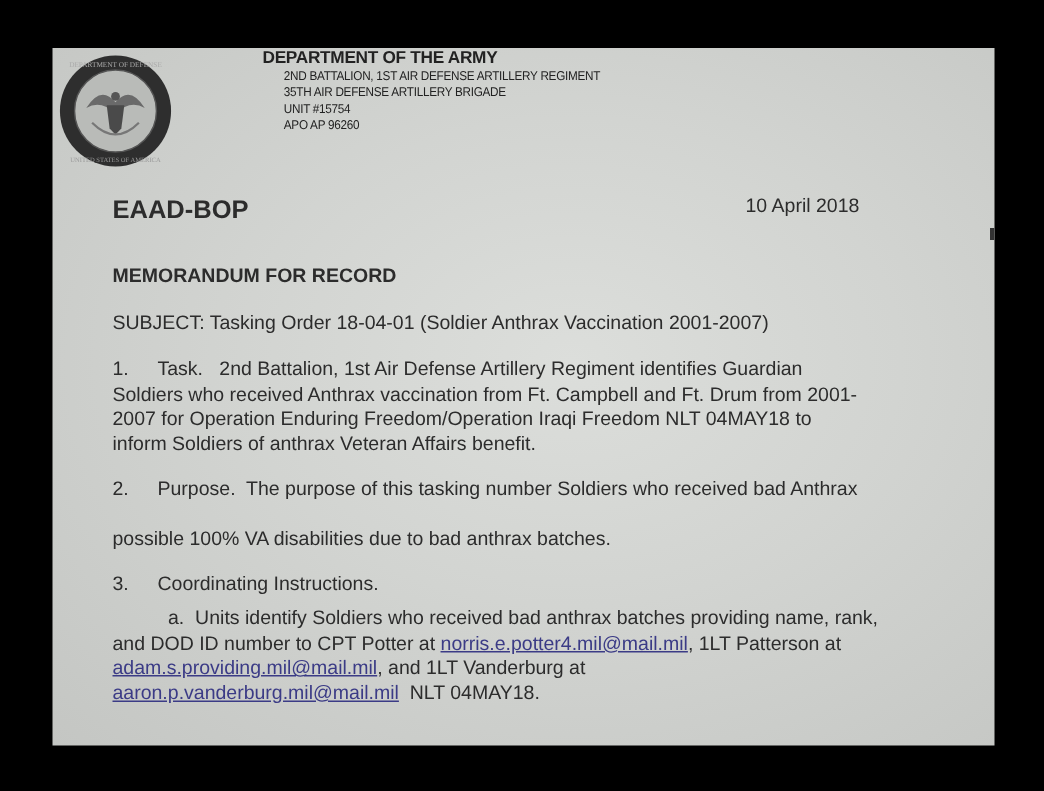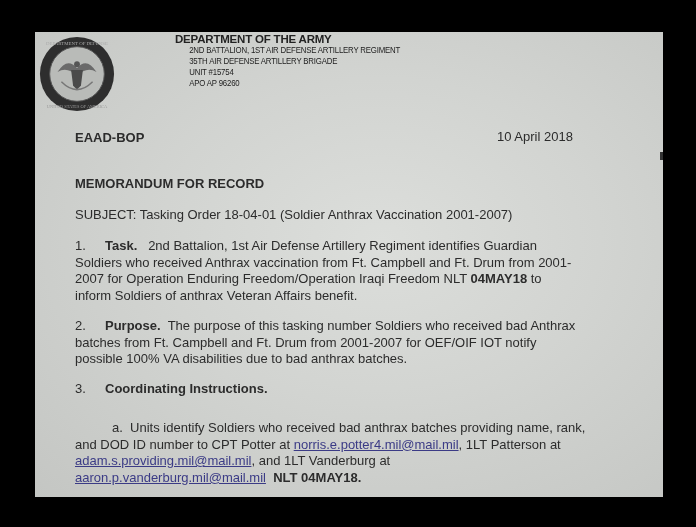--- a/index.html
+++ b/index.html
@@ -15,31 +15,31 @@
   }
   .seal {
     position: absolute; left: 3px; top: 3px; width: 78px; height: 78px;
   }
   .letterhead {
     position: absolute; left: 140px; top: 0px; width: 355px; text-align: left;
     color: #222; letter-spacing: -0.2px;
   }
   .lh-title { font-weight: bold; font-size: 11.5px; line-height: 12px; margin-top: 1px; }
   .lh-line { font-size: 8.5px; line-height: 11px; transform: scaleX(0.92); }
-  .office { position: absolute; left: 40px; top: 98px; font-weight: bold; font-size: 13px; }
+  .office { position: absolute; left: 40px; top: 98px; font-weight: bold; font-size: 17px; }
   .date { position: absolute; left: 462px; top: 97px; font-size: 13px; }
   .memo { position: absolute; left: 40px; top: 144px; font-weight: bold; font-size: 13px; }
   .subject { position: absolute; left: 40px; top: 175px; font-size: 13px; }
   .subject b { font-weight: normal; }
   .para { position: absolute; left: 40px; font-size: 13px; line-height: 16.6px; width: 560px; }
-  .para b { font-weight: bold; }
+  .para b { font-weight: normal; }
   .p1 { top: 206px; }
   .p2 { top: 286px; }
   .p3 { top: 349px; }
-  .p3a { top: 388px; }
+  .p3a { top: 372px; }
   .num { display: inline-block; width: 30px; }
   .indent { display: inline-block; width: 37px; }
   a.email { color: #3b3b86; text-decoration: underline; text-align: center; }
   .edge-mark { position: absolute; right: 0; top: 120px; width: 3px; height: 8px; background: #333; }
 </style>
 </head>
 <body>
 
 <div class="paper">
 
@@ -72,21 +72,21 @@
 
   <div class="para p1">
     <span class="num">1.</span><b>Task.</b>&nbsp;&nbsp; <span>2nd Battalion, 1st Air Defense Artillery Regiment identifies Guardian</span><br>
     <span>Soldiers who received Anthrax vaccination from Ft. Campbell and Ft. Drum from 2001-</span><br>
     <span>2007 for Operation Enduring Freedom/Operation Iraqi Freedom NLT </span><b>04MAY18</b><span> to</span><br>
     <span>inform Soldiers of anthrax Veteran Affairs benefit.</span>
   </div>
 
   <div class="para p2">
     <span class="num">2.</span><b>Purpose.</b>&nbsp; <span>The purpose of this tasking number Soldiers who received bad Anthrax</span><br>
-    <span>batches from Ft. Campbell and Ft. Drum from 2001-2007 for OEF/OIF IOT notify</span><br>
+    <br>
     <span>possible 100% VA disabilities due to bad anthrax batches.</span>
   </div>
 
   <div class="para p3">
     <span class="num">3.</span><b>Coordinating Instructions.</b>
   </div>
 
   <div class="para p3a">
     <span class="indent"></span><span>a.</span>&nbsp; <span>Units identify Soldiers who received bad anthrax batches providing name, rank,</span><br>
     <span>and DOD ID number to CPT Potter at </span><a class="email">norris.e.potter4.mil@mail.mil</a><span>, 1LT Patterson at</span><br>

